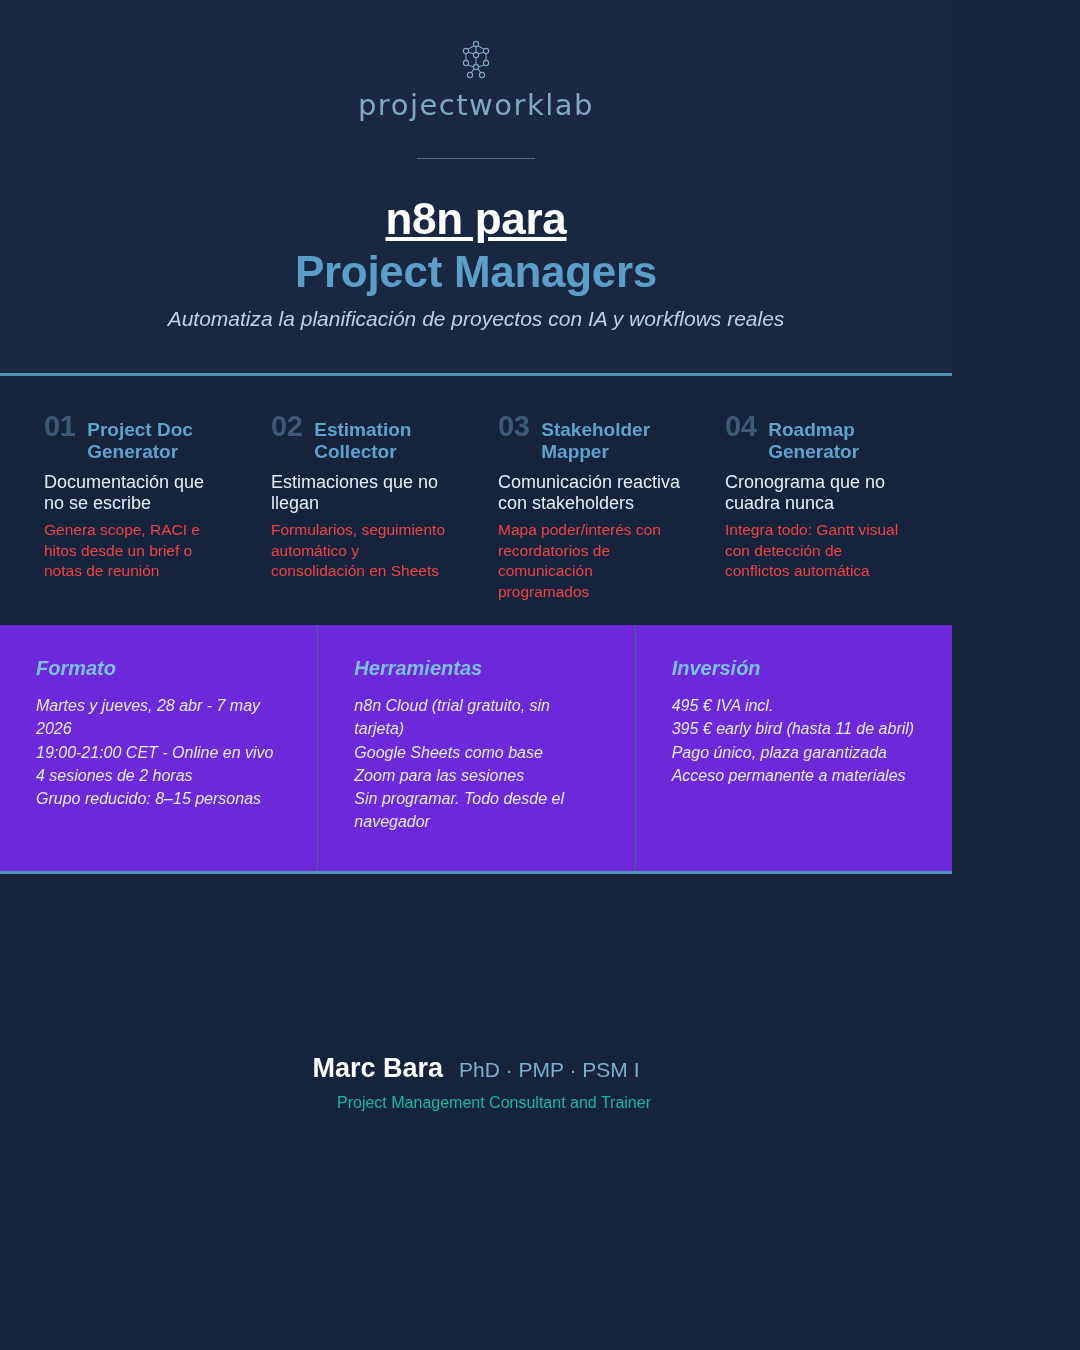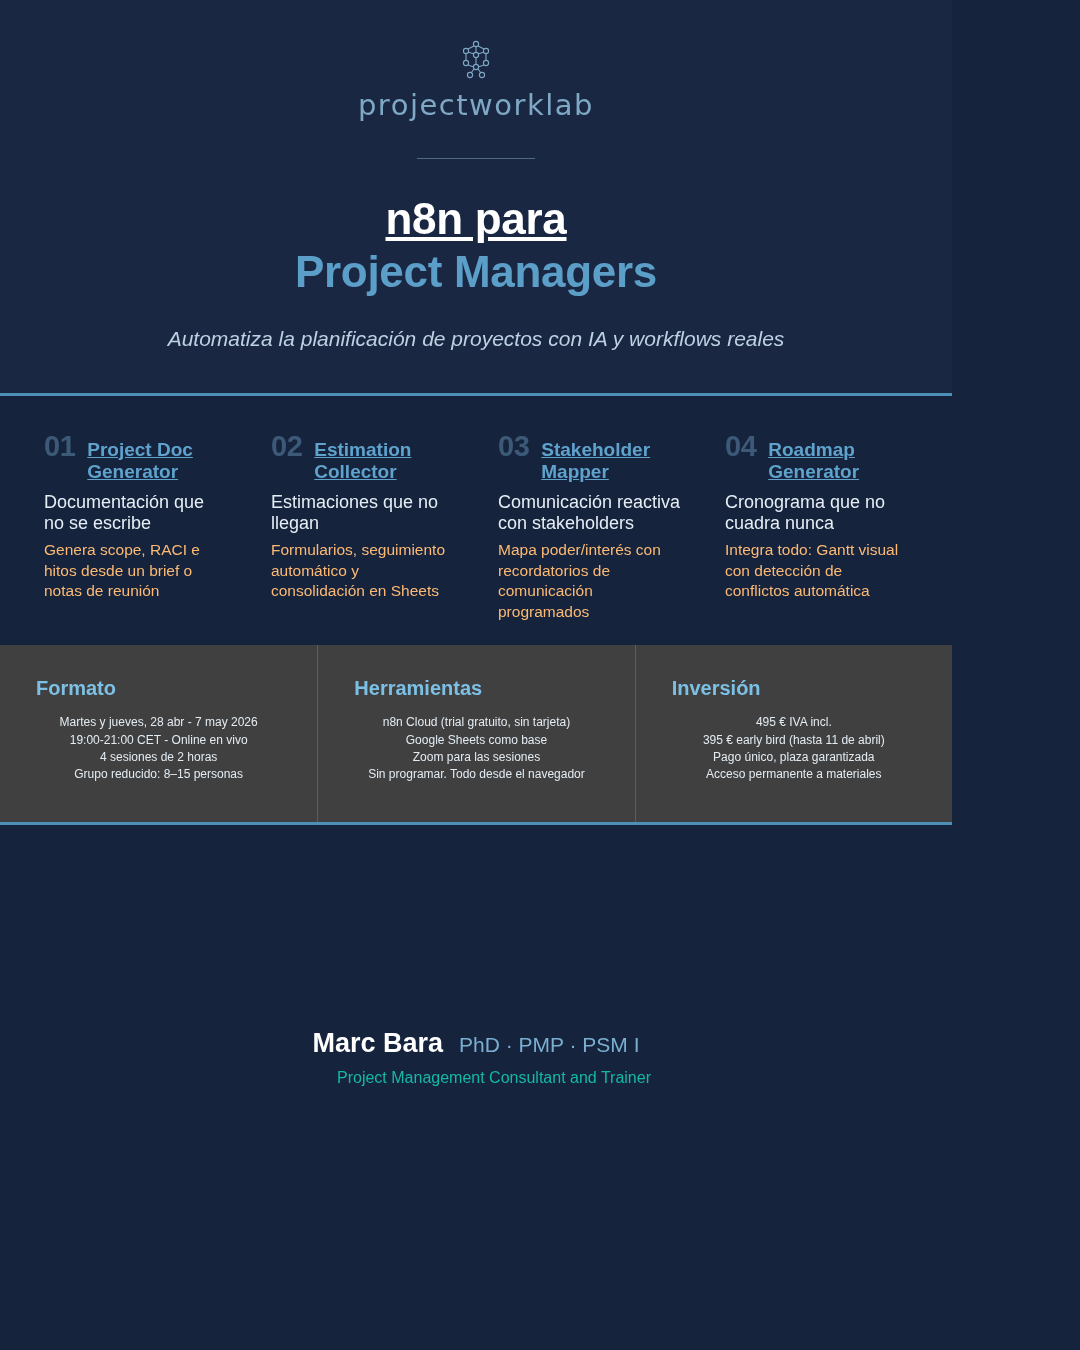--- a/index.html
+++ b/index.html
@@ -55,21 +55,21 @@
     text-decoration: underline;
   }
   .title-2 {
     font-size: 44px;
     font-weight: bold;
     color: #5b9ec7;
     letter-spacing: -0.3px;
     line-height: 1.22;
   }
   .subtitle {
-    margin-top: 28px;
+    margin-top: 8px;
     font-size: 21px;
     font-style: italic;
     color: #bcd2e2;
     font-weight: 400;
   }
 
   
   .modules {
     border-top: 3px solid #4e8fb5;
     background: #16233d;
@@ -90,61 +90,60 @@
   .mod-num {
     font-size: 29px;
     font-weight: bold;
     color: #3c5a78;
     letter-spacing: -0.5px;
   }
   .mod-name {
     font-size: 19px;
     font-weight: bold;
     color: #5fa3cd;
-    text-decoration: underline;
   }
   .mod-pain {
     margin-top: 9px;
     font-size: 18px;
     color: #e6eef5;
   }
   .mod-desc {
     margin-top: 6px;
     font-size: 15.5px;
-    color: #fdba74;
+    color: #ef4444;
     line-height: 1.35;
     max-width: 450px;
   }
 
   
   .info {
-    background: #404040;
+    background: #6d28d9;
     display: grid;
     grid-template-columns: 1fr 1fr 1fr;
     flex: 0 0 auto;
     border-bottom: 3px solid #4e8fb5;
+    font-style: italic;
   }
   .info-col {
     padding: 32px 36px 38px 36px;
   }
   .info-col + .info-col { border-left: 1px solid #3e6party; }
   .info-col:nth-child(2), .info-col:nth-child(3) {
     border-left: 1px solid #3d678a;
   }
   .info-title {
     font-size: 20px;
     font-weight: bold;
     color: #7cc0e5;
     margin-bottom: 14px;
   }
   .info-line {
-    font-size: 12px;
+    font-size: 16px;
     color: #e3ecf3;
     line-height: 1.45;
-    text-align: center;
   }
 
   
   .footer {
     flex: 1 1 auto;
     background: #16233d;
     display: flex;
     flex-direction: column;
     align-items: center;
     justify-content: center;

